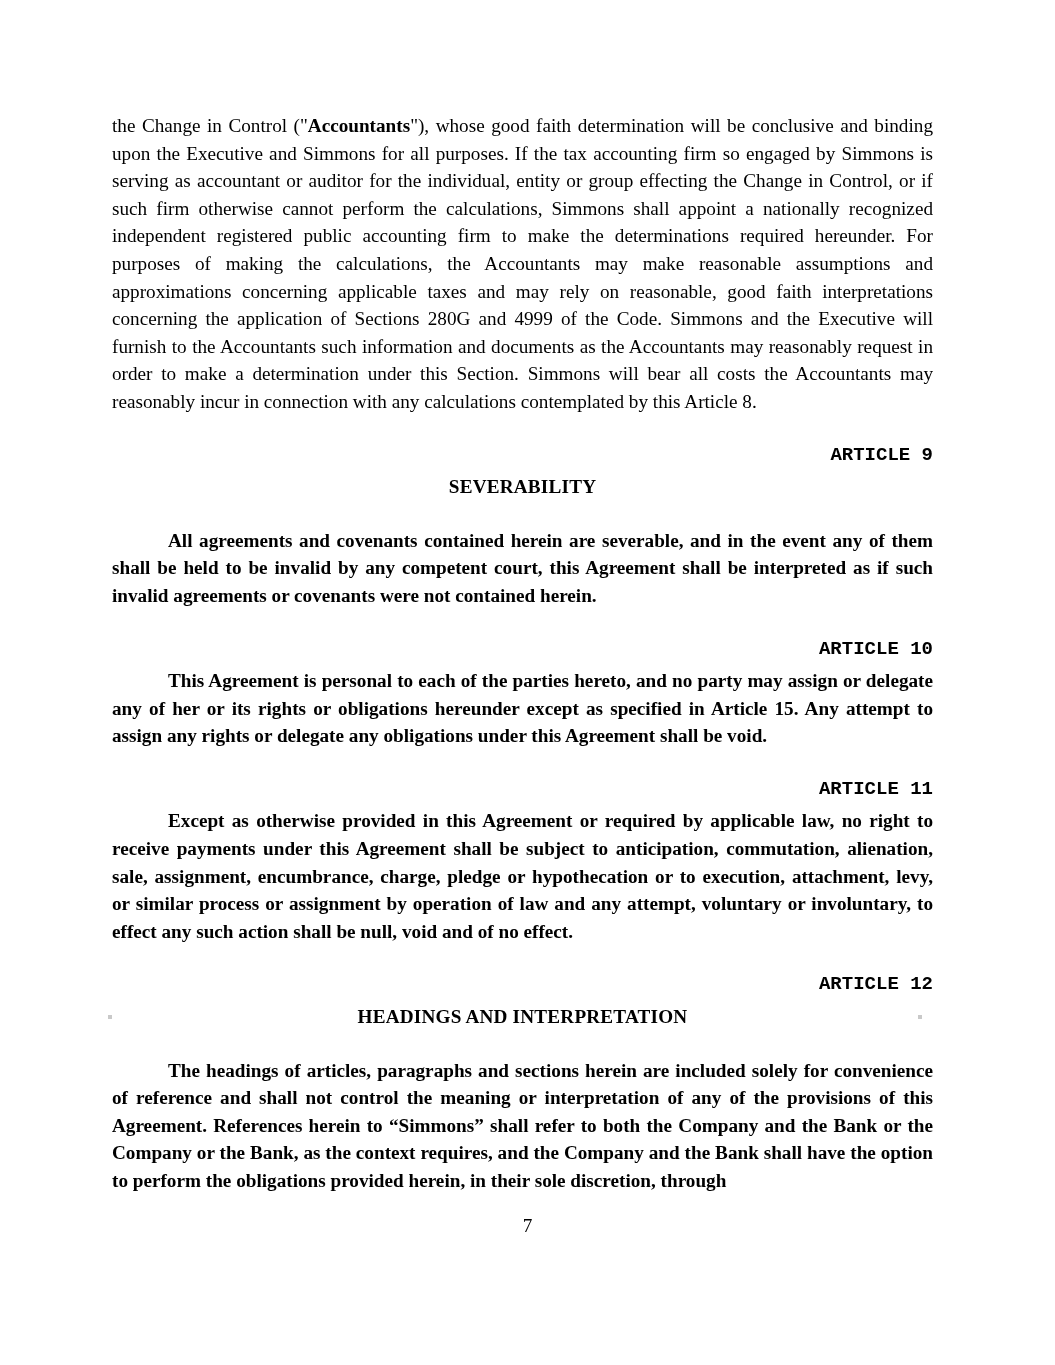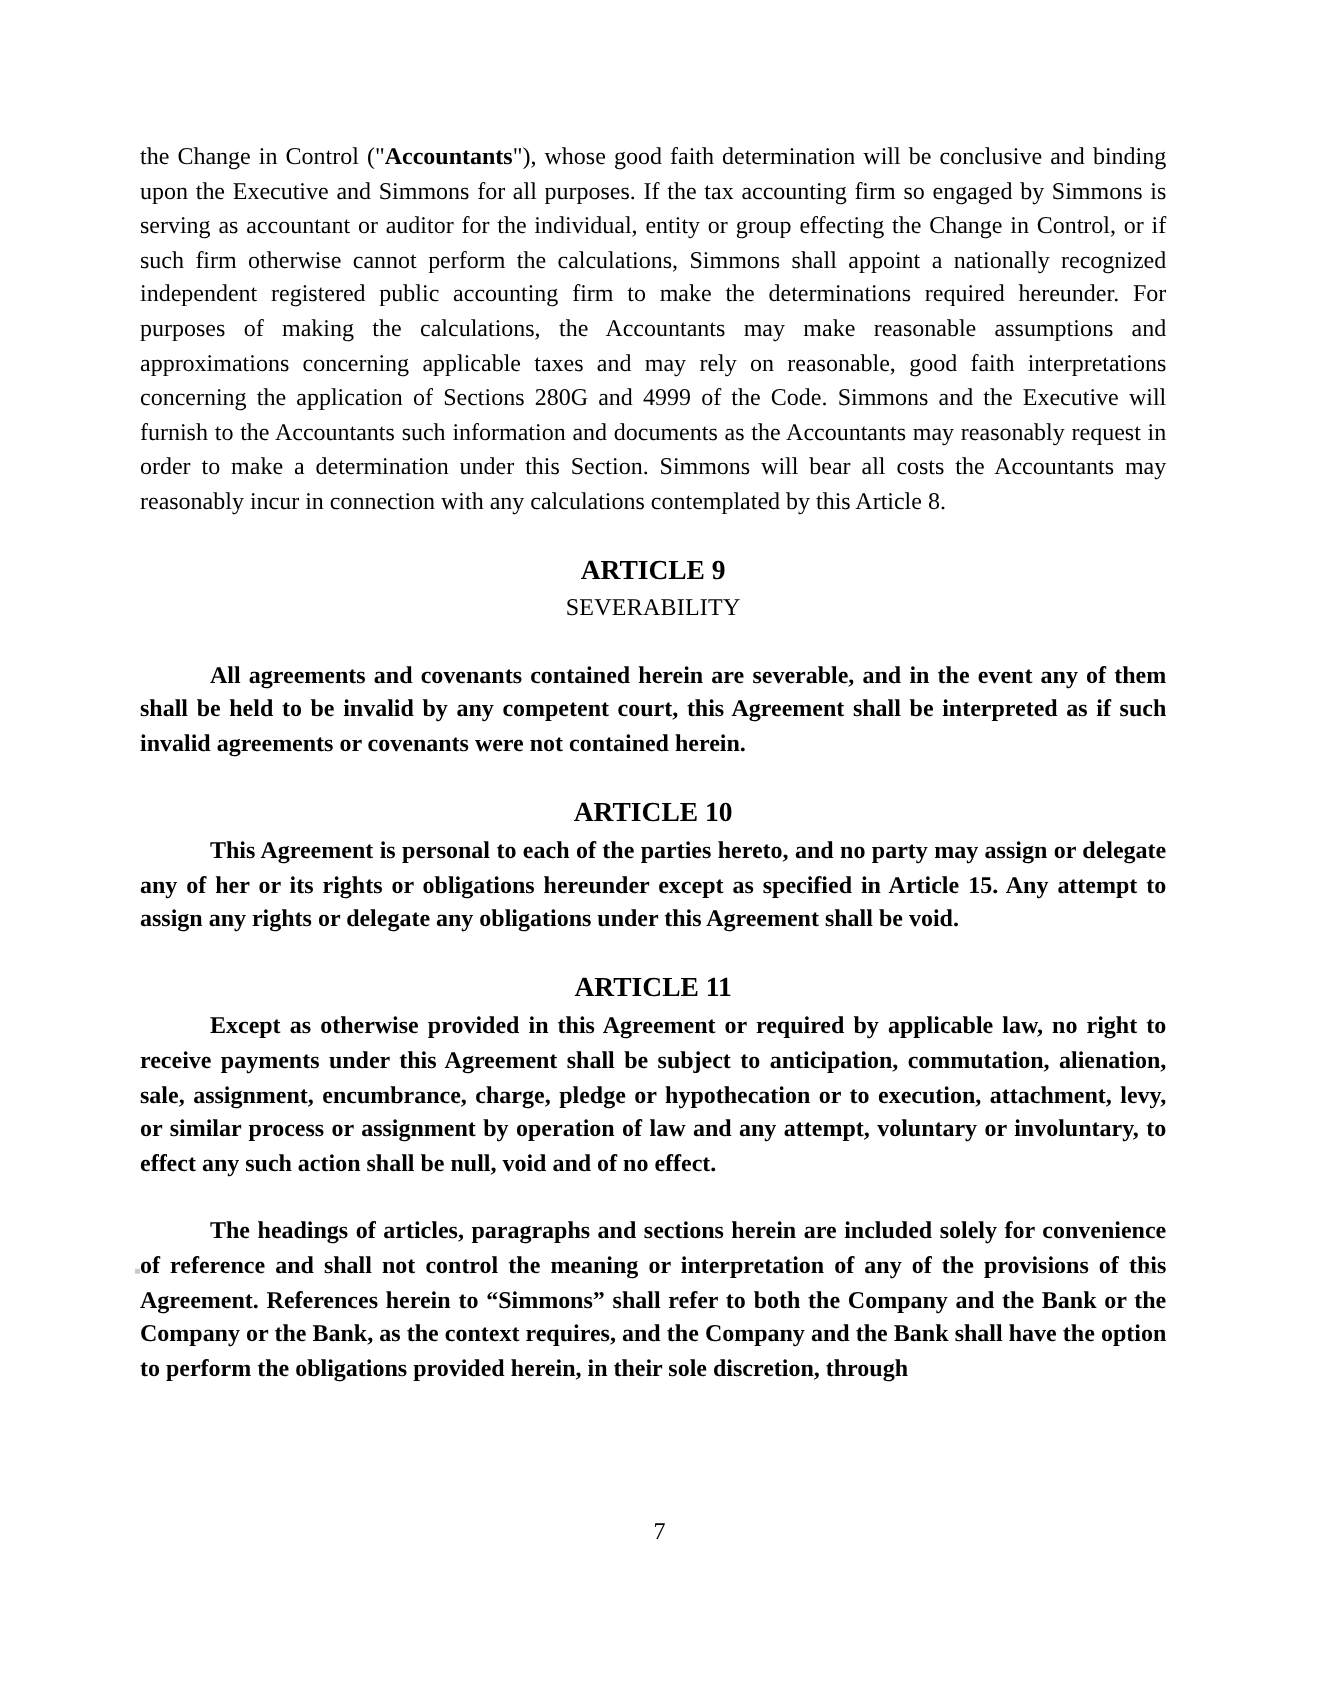--- a/index.html
+++ b/index.html
@@ -26,29 +26,30 @@
     line-height: 27.6px;
     text-align: justify;
     margin: 0 0 26px 0;
     text-indent: 0;
   }
   .body-para.indent {
     text-indent: 56px;
     font-weight: bold;
   }
   .article-heading {
-    text-align: center;
+    text-align: right;
     font-weight: bold;
-    font-size: 22px;
+    font-size: 19px;
     line-height: 27.6px;
     margin: 0 0 4px 0;
+    font-family: Liberation Mono, monospace;
   }
   .article-title {
     text-align: center;
-    font-weight: normal;
+    font-weight: bold;
     font-size: 19.2px;
     line-height: 27.6px;
     margin: 0 0 26px 0;
     letter-spacing: 0.2px;
   }
   .heading-block {
     margin-top: 14px;
   }
   .page-number {
     position: absolute;
@@ -86,19 +87,23 @@
   <div class="heading-block">
     <div class="article-heading">ARTICLE 10</div>
   </div>
   <p class="body-para indent">This Agreement is personal to each of the parties hereto, and no party may assign or delegate any of her or its rights or obligations hereunder except as specified in Article 15.  Any attempt to assign any rights or delegate any obligations under this Agreement shall be void.</p>
 
   <div class="heading-block">
     <div class="article-heading">ARTICLE 11</div>
   </div>
   <p class="body-para indent">Except as otherwise provided in this Agreement or required by applicable law, no right to receive payments under this Agreement shall be subject to anticipation, commutation, alienation, sale, assignment, encumbrance, charge, pledge or hypothecation or to execution, attachment, levy, or similar process or assignment by operation of law and any attempt, voluntary or involuntary, to effect any such action shall be null, void and of no effect.</p>
 
+  <div class="heading-block">
+    <div class="article-heading">ARTICLE 12</div>
+    <div class="article-title">HEADINGS AND INTERPRETATION</div>
+  </div>
   <p class="body-para indent">The headings of articles, paragraphs and sections herein are included solely for convenience of reference and shall not control the meaning or interpretation of any of the provisions of this Agreement. References herein to “Simmons” shall refer to both the Company and the Bank or the Company or the Bank, as the context requires, and the Company and the Bank shall have the option to perform the obligations provided herein, in their sole discretion, through</p>
 
   <div class="speck left"></div>
   <div class="speck right"></div>
 
   <div class="page-number">7</div>
 </div>
 
 </body></html>

